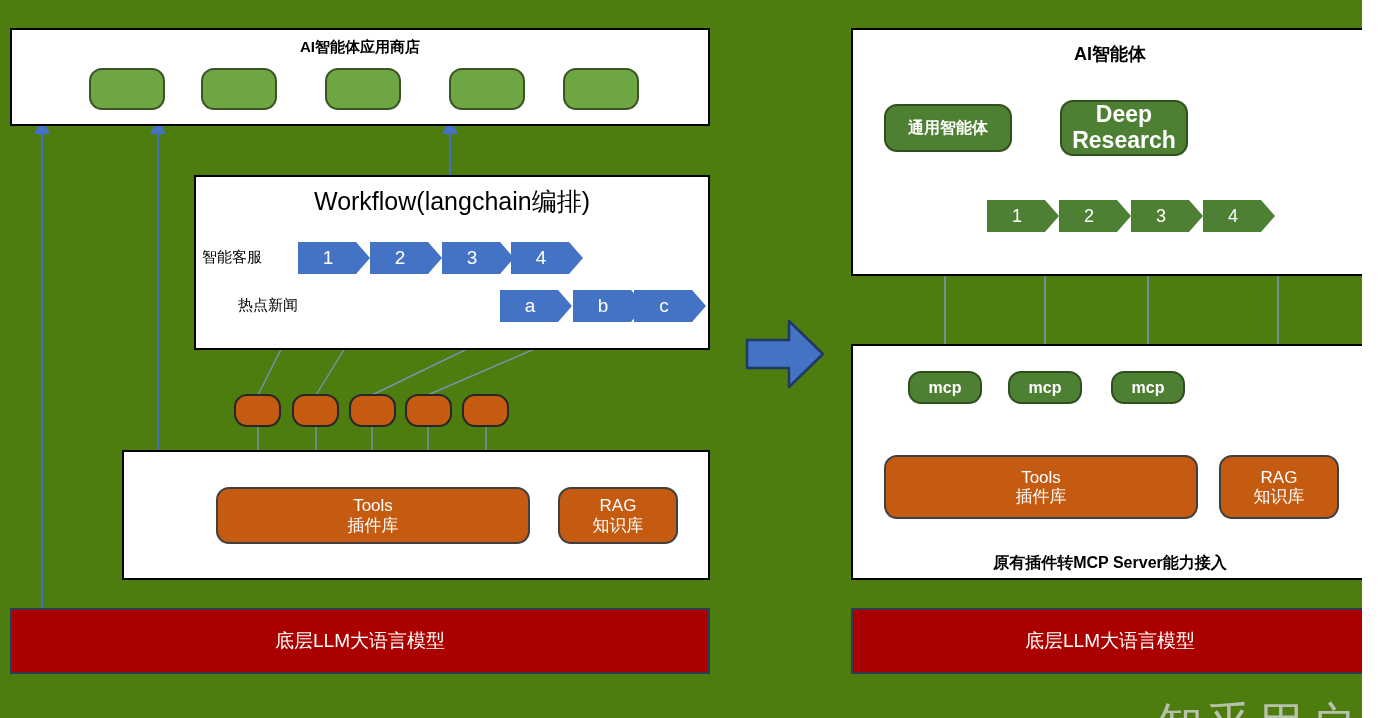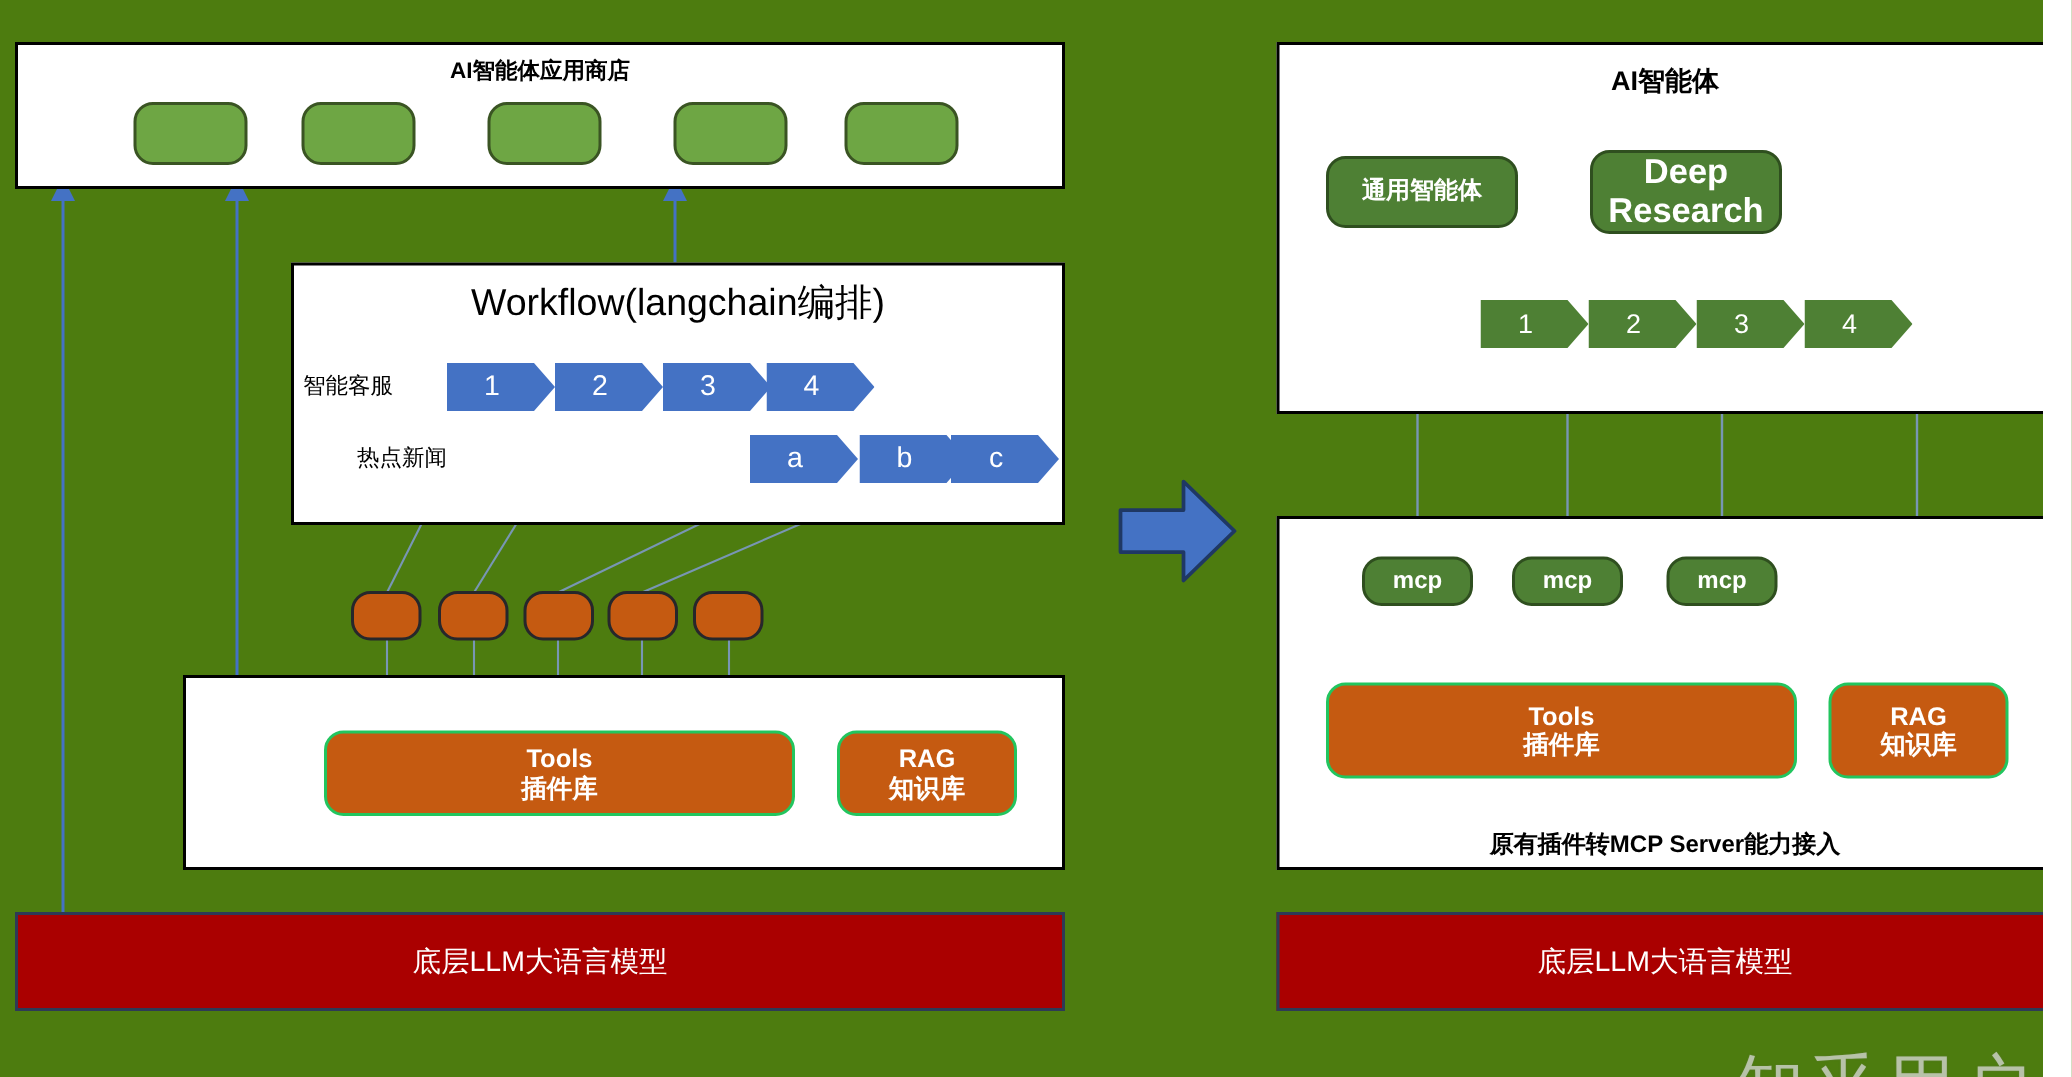--- a/index.html
+++ b/index.html
@@ -46,23 +46,23 @@
     border: 2px solid #3A5423;
   }
   .green-dark {
     background: #4E8034;
     border: 2px solid #2F4F1F;
     color: #ffffff;
     font-weight: bold;
   }
   .orange {
     background: #C55A11;
-    border: 2px solid #22c55e;
-    color: #ffffff;
-    font-weight: bold;
+    border: 2px solid #404040;
+    color: #ffffff;
+    font-weight: normal;
   }
   .orange-small {
     background: #C55A11;
     border: 2px solid #27272B;
   }
   .red-bar {
     position: absolute;
     background: #AA0000;
     border: 2px solid #2E3A56;
     box-sizing: border-box;

